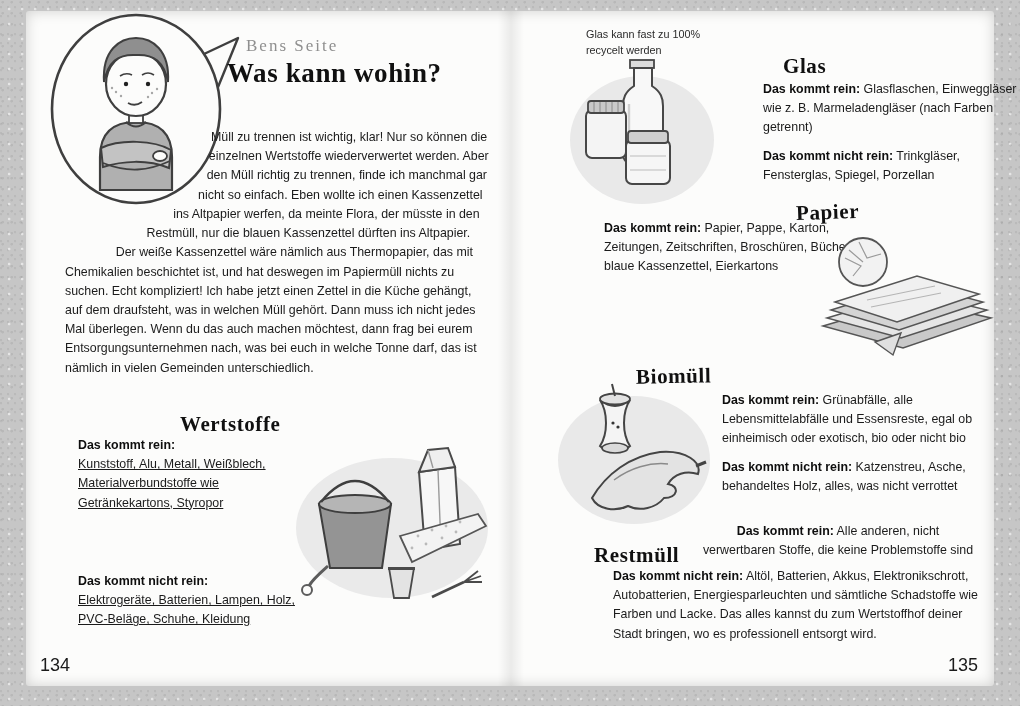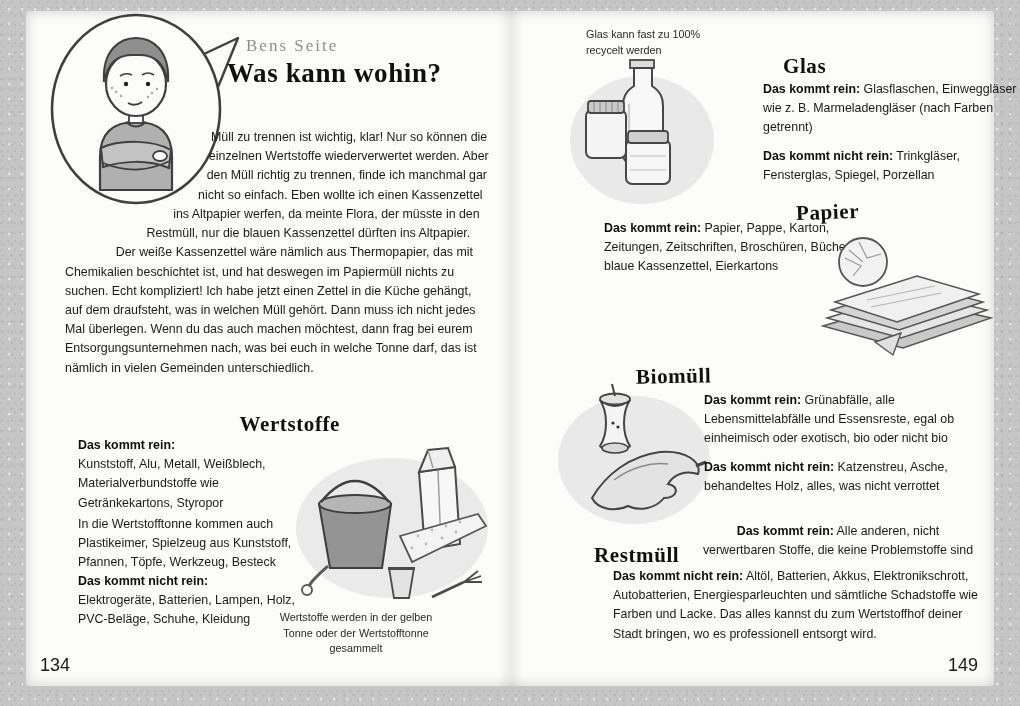--- a/index.html
+++ b/index.html
@@ -30,21 +30,21 @@
   .title { font-size:27px; }
   .sect { font-size:21px; }
   .italic-note { font-size:10.8px; line-height:1.45; color:#2a2a2a; }
   .intro-wrap p { margin:0; }
   .intro-float {
     float:left; width:146px; height:116px;
     shape-outside: polygon(0 0, 100% 0, 96% 45%, 62% 78%, 34% 100%, 0 100%);
   }
   .entry { margin:0 0 9px 0; }
   .entry:last-child { margin-bottom:0; }
-  p.plain { margin:0 0 2px 0; }
+  p.plain { margin:0 0 2px 0;text-decoration:underline; }
   .pagenum { font-size:18px; color:#1b1b1b; }
   svg { display:block; }
 </style>
 </head>
 <body>
 
 <div class="spread">
   <div class="paper"></div>
   <div class="fold"></div>
 
@@ -84,26 +84,25 @@
 
   <div class="abs kicker" style="left:246px; top:36px;">Bens Seite</div>
 
   <h1 class="abs serif-head title" style="left:227px; top:58px; margin:0;">Was kann wohin?</h1>
 
   <div class="abs body-text intro-wrap" style="left:65px; top:108px; width:424px;margin-top:20px;">
     <div class="intro-float"></div>
     <p>Müll zu trennen ist wichtig, klar! Nur so können die einzelnen Wertstoffe wiederverwertet werden. Aber den Müll richtig zu trennen, finde ich manchmal gar nicht so einfach. Eben wollte ich einen Kassenzettel ins Altpapier werfen, da meinte Flora, der müsste in den Restmüll, nur die blauen Kassenzettel dürften ins Altpapier. Der weiße Kassenzettel wäre nämlich aus Thermopapier, das mit Chemikalien beschichtet ist, und hat deswegen im Papiermüll nichts zu suchen. Echt kompliziert! Ich habe jetzt einen Zettel in die Küche gehängt, auf dem draufsteht, was in welchen Müll gehört. Dann muss ich nicht jedes Mal überlegen. Wenn du das auch machen möchtest, dann frag bei eurem Entsorgungsunternehmen nach, was bei euch in welche Tonne darf, das ist nämlich in vielen Gemeinden unterschiedlich.</p>
   </div>
 
-  <h2 class="abs serif-head sect" style="left:180px; top:412px; width:160px; margin:0; text-align:right;">Wertstoffe</h2>
+  <h2 class="abs serif-head sect" style="left:180px; top:412px; width:160px; margin:0; text-align:left;">Wertstoffe</h2>
 
   <div class="abs body-text" style="left:78px; top:436px; width:228px;">
     <strong class="lbl" style="display:block;">Das kommt rein:</strong>
     <p class="plain">Kunststoff, Alu, Metall, Weißblech, Materialverbundstoffe wie Getränkekartons, Styropor</p>
-    <p class="plain">In die Wertstofftonne kommen auch Plastikeimer, Spielzeug aus Kunststoff, Pfannen, Töpfe, Werkzeug, Besteck</p>
   </div>
 
   <div class="abs body-text" style="left:78px; top:572px; width:228px;">
     <strong class="lbl" style="display:block;">Das kommt nicht rein:</strong>
     <p class="plain">Elektrogeräte, Batterien, Lampen, Holz, PVC-Beläge, Schuhe, Kleidung</p>
   </div>
 
   <div class="abs" style="left:292px; top:416px; width:200px; height:190px;">
     <svg width="200" height="190" viewBox="0 0 200 190">
       <ellipse cx="100" cy="112" rx="96" ry="70" fill="#eaeaea"></ellipse>
@@ -131,21 +130,20 @@
       </g>
 
       <polygon points="97,152 122,152 117,182 102,182" fill="#e3e3e3" stroke="#4a4a4a" stroke-width="1.8"></polygon>
       <line x1="96" y1="153" x2="123" y2="153" stroke="#4a4a4a" stroke-width="2"></line>
 
       <path d="M140,181 L172,166" stroke="#4a4a4a" stroke-width="2.6" fill="none"></path>
       <path d="M172,166 L186,155 M172,166 L189,160 M172,166 L190,166" stroke="#4a4a4a" stroke-width="1.8" fill="none"></path>
     </svg>
   </div>
 
-  <div class="abs italic-note" style="left:276px; top:610px; width:160px; text-align:center;">Wertstoffe werden in der gelben Tonne oder der Wertstofftonne gesammelt</div>
 
   <div class="abs pagenum" style="left:40px; top:655px;">134</div>
 
   <div class="abs italic-note" style="left:586px; top:27px; width:125px;">Glas kann fast zu 100% recycelt werden</div>
 
   <div class="abs" style="left:568px; top:52px; width:152px; height:155px;">
     <svg width="152" height="155" viewBox="0 0 152 155">
       <ellipse cx="74" cy="88" rx="72" ry="64" fill="#e9e9e9"></ellipse>
 
       <rect x="62" y="8" width="24" height="8" fill="#dcdcdc" stroke="#474747" stroke-width="1.8"></rect>
@@ -200,29 +198,29 @@
       <ellipse cx="59" cy="70" rx="13" ry="5" fill="#dadada" stroke="#444" stroke-width="1.6"></ellipse>
       <circle cx="57" cy="45" r="1.6" fill="#333"></circle>
         <circle cx="62" cy="49" r="1.6" fill="#333"></circle>
 
       <path d="M36,120 C50,96 74,78 104,74 C130,72 146,84 142,96 C130,92 118,96 112,106 C124,108 122,120 108,120 C100,130 84,134 72,128 C60,134 42,132 36,120 Z" fill="#e3e3e3" stroke="#444" stroke-width="2"></path>
       <path d="M58,102 C74,90 94,84 112,86" stroke="#8a8a8a" stroke-width="1.5" fill="none"></path>
       <path d="M140,88 L150,84" stroke="#444" stroke-width="3" fill="none"></path>
     </svg>
   </div>
 
-  <div class="abs body-text" style="left:704px; top:391px; width:254px;">
+  <div class="abs body-text" style="left:722px; top:391px; width:254px;">
     <p class="entry"><strong class="lbl">Das kommt rein:</strong> <span>Grünabfälle, alle Lebensmittelabfälle und Essensreste, egal ob einheimisch oder exotisch, bio oder nicht bio</span></p>
     <p class="entry"><strong class="lbl">Das kommt nicht rein:</strong> <span>Katzenstreu, Asche, behandeltes Holz, alles, was nicht verrottet</span></p>
   </div>
 
   <h2 class="abs serif-head sect" style="left:581px; top:530px; margin:13px;">Restmüll</h2>
 
   <div class="abs body-text" style="left:700px; top:522px; width:276px;text-align:center;">
     <p class="entry"><strong class="lbl">Das kommt rein:</strong> <span>Alle anderen, nicht verwertbaren Stoffe, die keine Problemstoffe sind</span></p>
   </div>
 
   <div class="abs body-text" style="left:613px; top:567px; width:378px;">
     <p class="entry"><strong class="lbl">Das kommt nicht rein:</strong> <span>Altöl, Batterien, Akkus, Elektronikschrott, Autobatterien, Energiesparleuchten und sämtliche Schadstoffe wie Farben und Lacke. Das alles kannst du zum Wertstoffhof deiner Stadt bringen, wo es professionell entsorgt wird.</span></p>
   </div>
 
-  <div class="abs pagenum" style="left:930px; top:655px; width:48px; text-align:right;">149</div>
+  <div class="abs pagenum" style="left:930px; top:655px; width:48px; text-align:right;">135</div>
 </div>
 
 </body></html>

